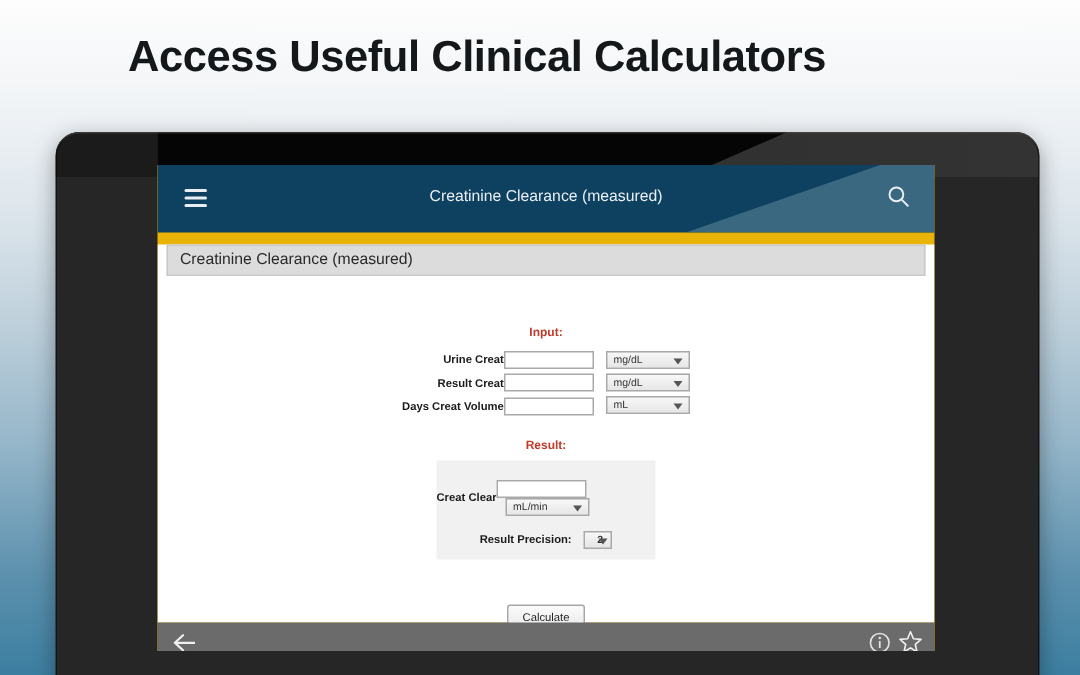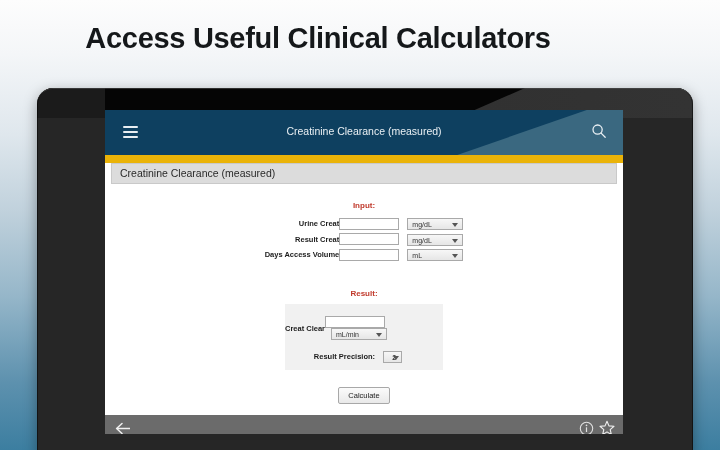--- a/index.html
+++ b/index.html
@@ -163,22 +163,22 @@
     font-size: 10.5px;
     color: #2a2a2a;
   }
 
   #input-label, #result-label {
     text-align: center;
     color: #c0392b;
     font-weight: bold;
     font-size: 8px;
   }
-  #input-label { margin-top: 17px; }
-  #result-label { margin-top: 26px; }
+  #input-label { margin-top: 33px; }
+  #result-label { margin-top: 14px; }
 
   table.formtable {
     border-collapse: collapse;
     margin: 6px auto 0 auto;
   }
   table.formtable td {
     padding: 1.5px 0;
     font-size: 7.5px;
     vertical-align: middle;
     margin-left: 47px;
@@ -227,31 +227,31 @@
   .sel.small {
     width: 19px;
     padding-left: 3px;
   }
   .sel.small .arrow { right: 2px; }
 
   #result-panel {
     width: 146px;
     margin: 6px auto 0 auto;
     background: #f1f1f1;
-    padding: 5px 12px 7px 0;
+    padding: 5px 0 7px 0;
   }
   #precision-row {
     text-align: center;
     margin-top: 9px;
     font-size: 7.5px;
     font-weight: bold;
     color: #1b1b1b;
   }
 
-  #calc-wrap { text-align: center; margin-top: 14px; }
+  #calc-wrap { text-align: center; margin-top: 28px; }
   #calc-btn {
     display: inline-block;
     font-size: 7.5px;
     color: #222;
     background: linear-gradient(to bottom, #fbfbfb, #e9e9e9);
     border: 1px solid #a8a8a8;
     border-radius: 2px;
     padding: 3px 9px;
     cursor: pointer;
   }
@@ -342,21 +342,21 @@
             <td class="lbl">Result Creat</td>
             <td>
               <input class="txt" type="text" value="" style="">
               <span class="sel">
                 <span>mg/dL</span>
                 <span class="arrow"></span>
               </span>
             </td>
           </tr>
           <tr>
-            <td class="lbl">Days Access Volume</td>
+            <td class="lbl">Days Creat Volume</td>
             <td>
               <input class="txt" type="text" value="" style="">
               <span class="sel">
                 <span>mL</span>
                 <span class="arrow"></span>
               </span>
             </td>
           </tr>
         </tbody>
           </table>

